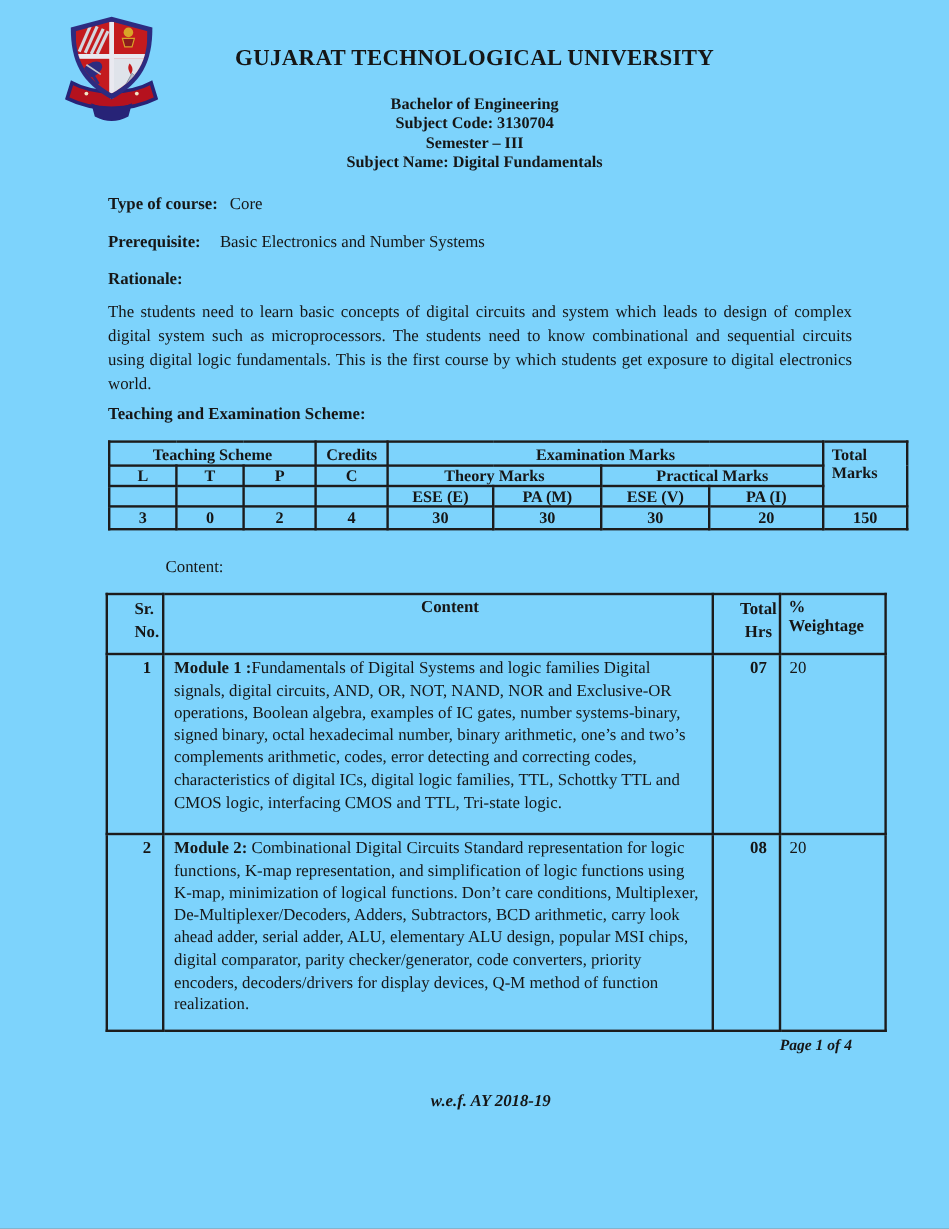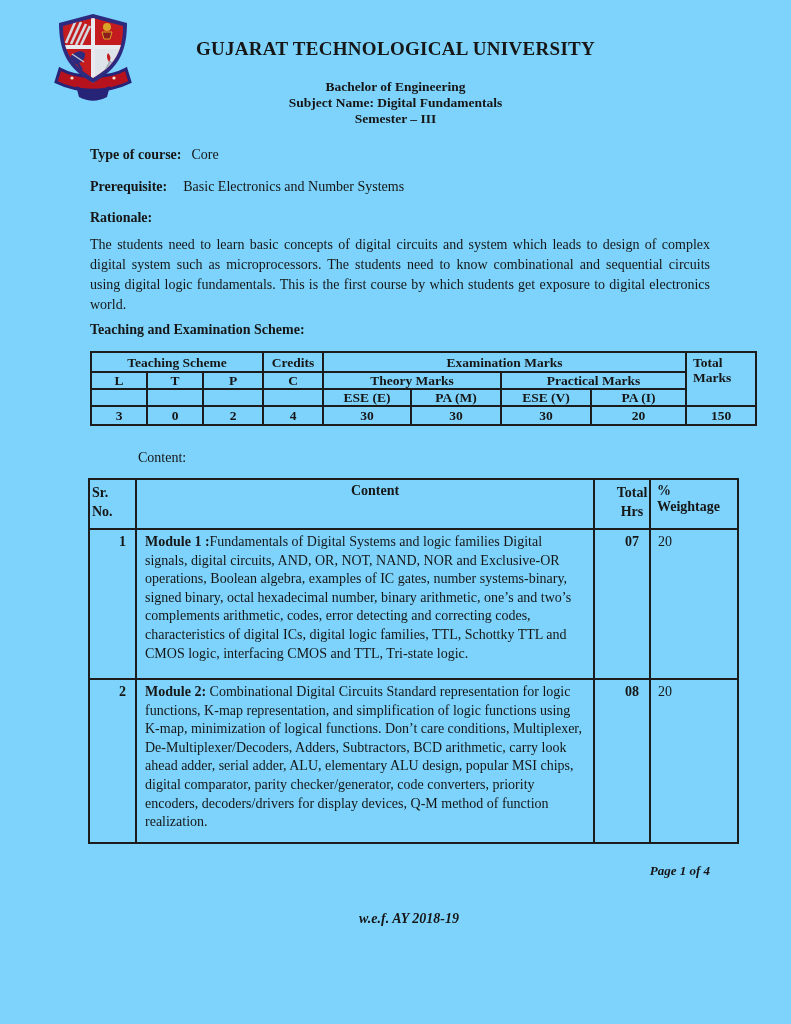--- a/index.html
+++ b/index.html
@@ -75,21 +75,21 @@
   .exam-table td.total-cell { vertical-align: top; padding-top: 2px; text-align: left; padding-left: 6px; }
   .content-heading { margin-top: 24px; font-weight: normal; margin-left: 48px; }
   .content-table {
     margin-top: 12px;
     margin-left: -2px;
     width: 649px;
     font-size: 14px;
   }
   .content-table td { vertical-align: top; }
   .content-table .hrow td { height: 50px; font-weight: bold; padding-top: 3px; }
-  .content-table .hrow .h-sr { padding-left: 2px; line-height: 19px; margin-left: 44px; }
+  .content-table .hrow .h-sr { padding-left: 22px; line-height: 19px; margin-left: 44px; }
   .content-table .hrow .h-content { text-align: center; }
   .content-table .hrow .h-hrs { text-align: center; line-height: 19px; }
   .content-table .hrow .h-weight { padding-left: 6px; }
   .content-table .drow .c-sr { text-align: right; padding: 4px 9px 0 0; font-weight: bold; }
   .content-table .drow .c-content { padding: 3px 10px 0 8px; line-height: 18.6px; }
   .content-table .drow .c-hrs { text-align: center; padding-top: 4px; font-weight: bold; }
   .content-table .drow .c-weight { padding: 4px 0 0 7px; }
   .content-table .drow-1 td { height: 150px; }
   .content-table .drow-2 td { height: 164px; }
   .mod-label { font-weight: bold; }
@@ -151,22 +151,23 @@
       <path d="M50 60 L56 49 L58 51 L53 62 Z" fill="#b9bfcc" stroke="#8a8f9c" stroke-width="0.8"></path>
 
       <rect x="37" y="6" width="4" height="60" fill="#e9e9f0"></rect>
       <rect x="9" y="33" width="60" height="4" fill="#e9e9f0"></rect>
     </g>
   </svg>
 
   <div class="title">GUJARAT TECHNOLOGICAL UNIVERSITY</div>
   <div class="subhead">
     <div>Bachelor of Engineering</div>
+    <div>Subject Code: 3130704</div>
+    <div>Semester – III</div>
     <div>Subject Name: Digital Fundamentals</div>
-    <div>Semester – III</div>
   </div>
 
   <div class="block">
     <div class="kv kv-type">
       <span class="label">Type of course:</span><span class="gap1"></span><span>Core</span>
     </div>
     <div class="kv kv-prereq">
       <span class="label">Prerequisite:</span><span class="gap2"></span><span>Basic Electronics and Number Systems</span>
     </div>
     <div class="rationale-label">Rationale:</div>

